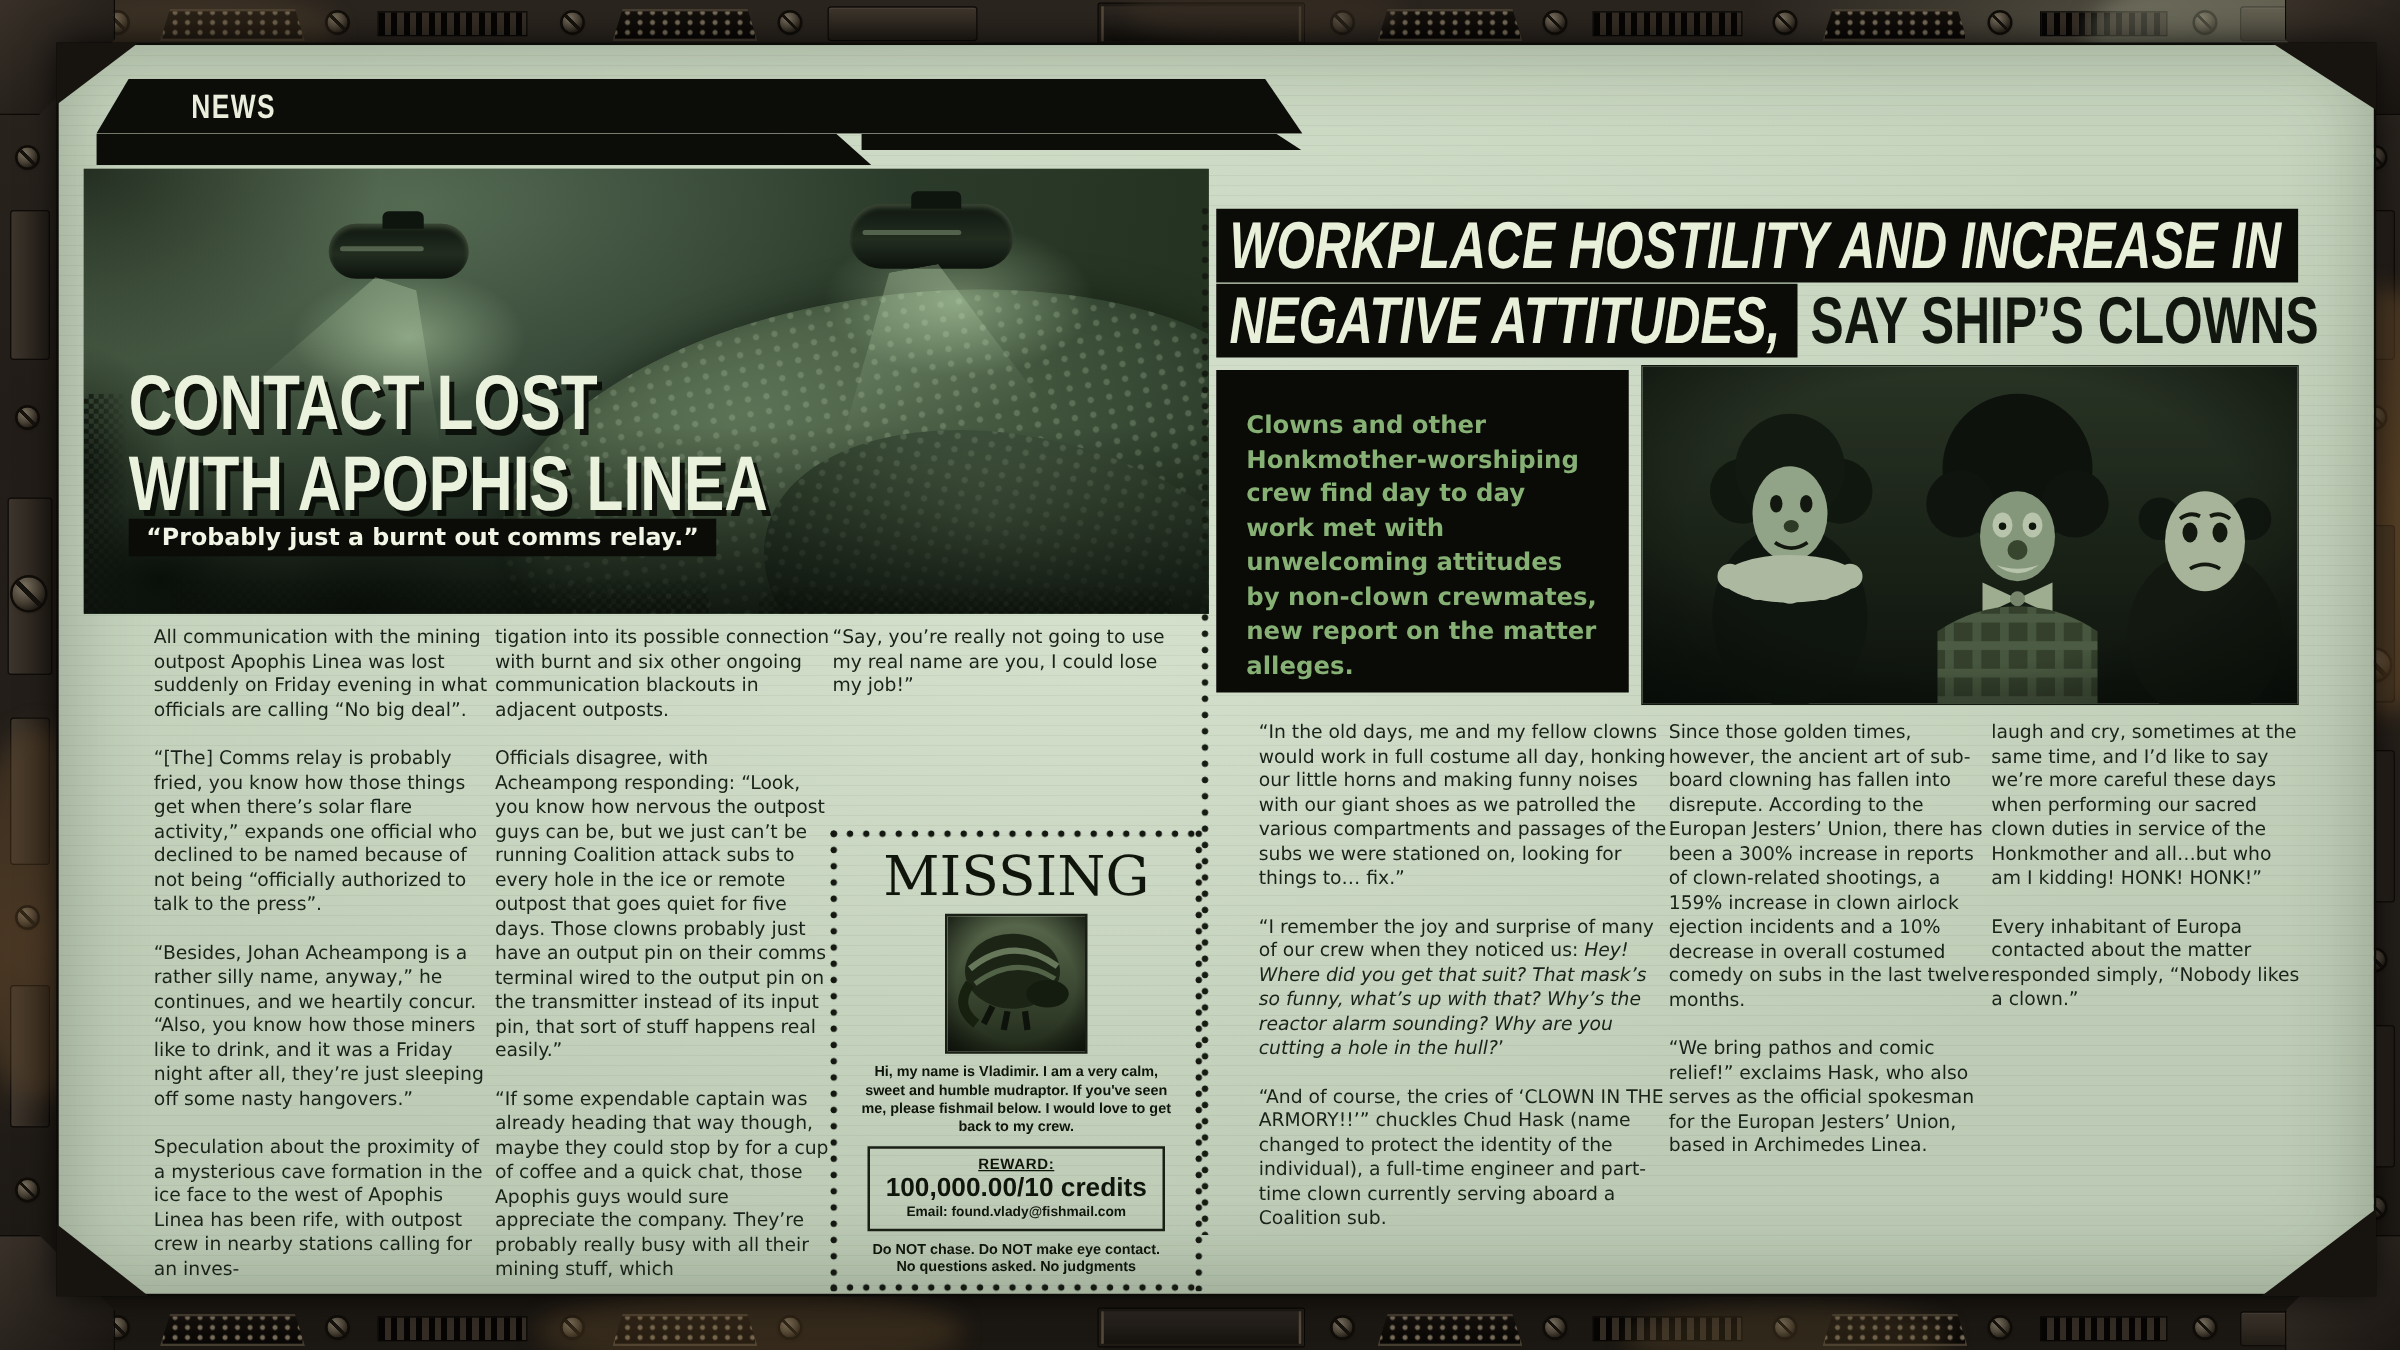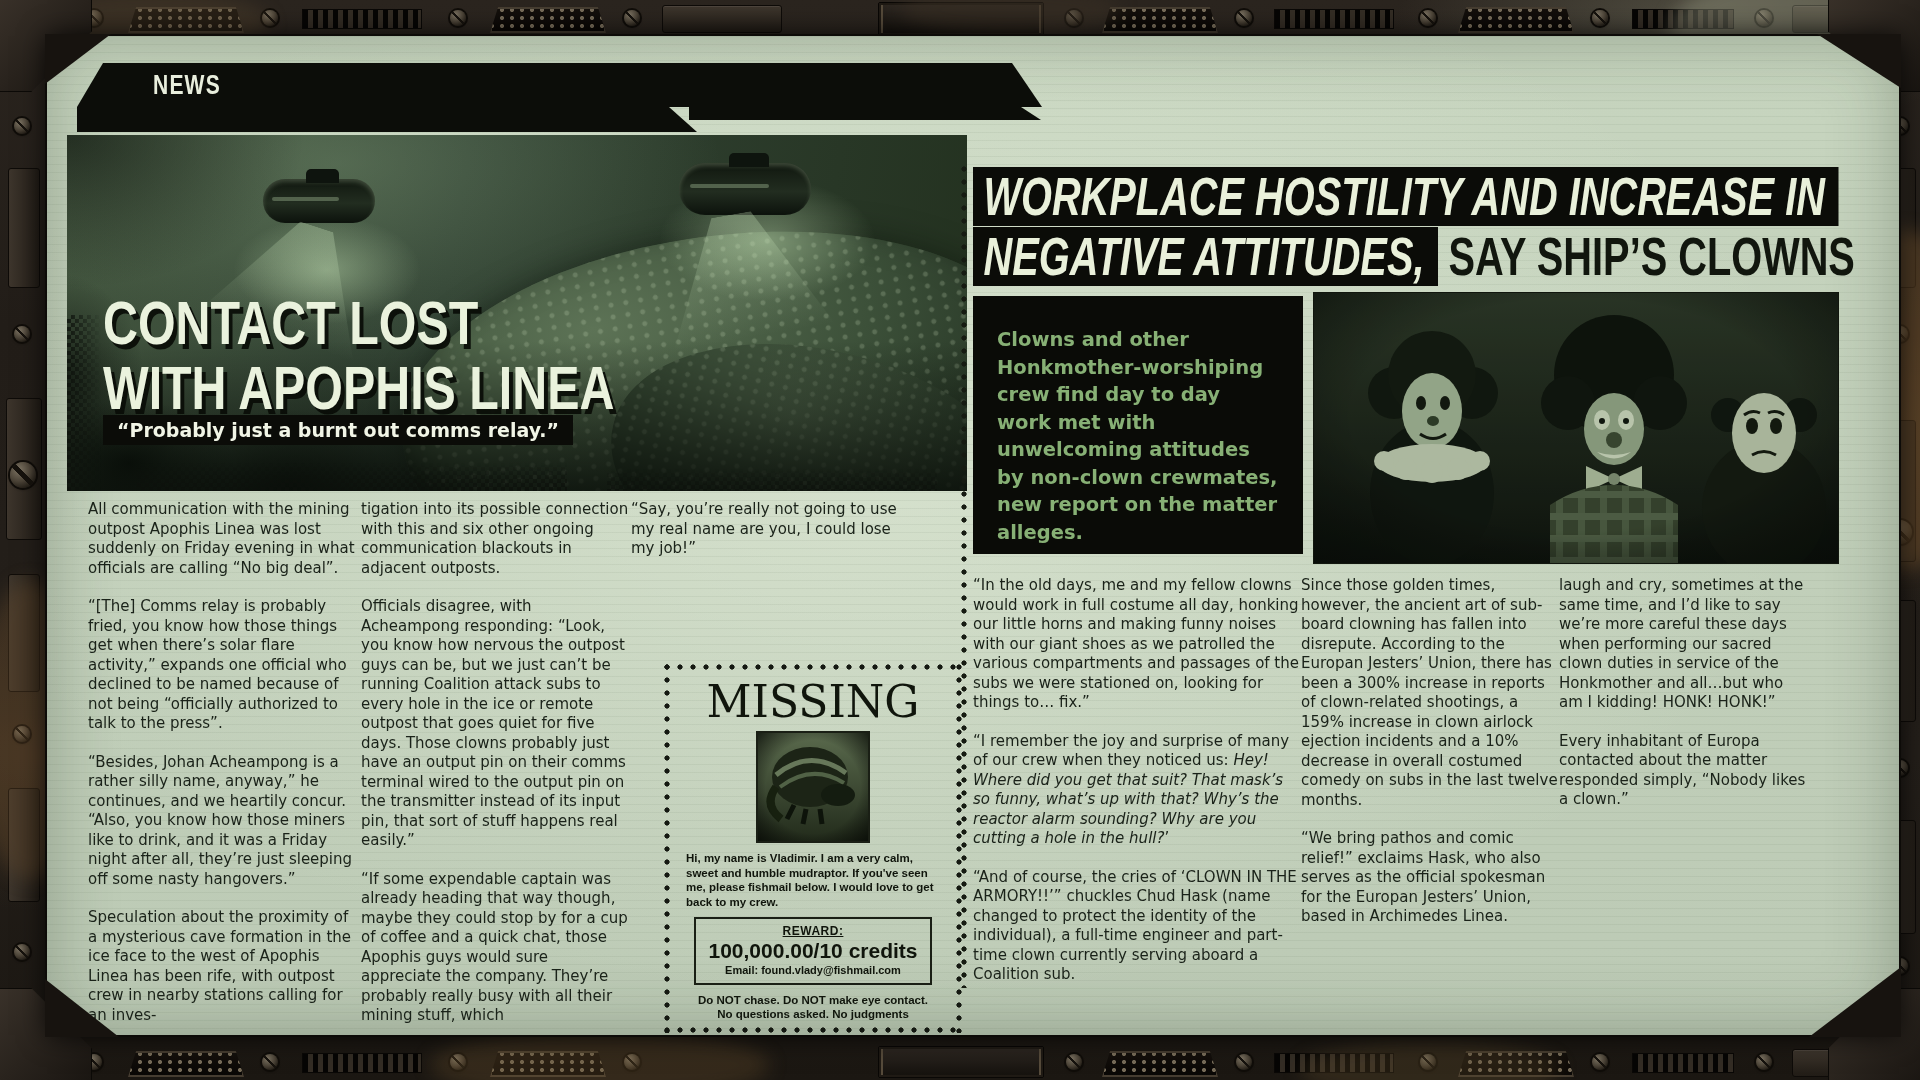--- a/index.html
+++ b/index.html
@@ -76,42 +76,42 @@
   .h-beam{position:absolute;background:linear-gradient(to bottom, rgba(205,232,190,.30), rgba(205,232,190,0) 78%);}
   .h-floor{position:absolute;left:0;bottom:0;width:100%;height:42%;background:linear-gradient(to top, rgba(6,10,6,.8), rgba(6,10,6,0));}
   .h-shade{position:absolute;inset:0;background:radial-gradient(340px 220px at 0% 0%, rgba(5,8,5,.55), transparent 70%);}
   .dither{position:absolute;background:repeating-conic-gradient(#0d110c 0% 25%, transparent 0% 50%);background-size:8px 8px;}
   
   .l-headline{position:absolute;left:56px;top:254px;color:#eaf2dd;font-family:"Liberation Sans",sans-serif;
     font-weight:700;font-size:62px;line-height:65px;white-space:nowrap;text-shadow:5px 5px 0 rgba(9,12,7,.92);}
   .l-headline .row{transform:scaleX(.78);transform-origin:left center;}
   .subhead{position:absolute;left:56px;top:379px;height:30px;background:#0b0c08;color:#f1f5e6;
     font-weight:700;font-size:19px;line-height:30px;padding:0 14px;white-space:nowrap;}
-  .cols{position:absolute;display:flex;justify-content:flex-start;}
+  .cols{position:absolute;display:flex;justify-content:flex-end;}
   .l-cols{left:41px;top:464px;width:874px;}
   .l-cols .col:nth-child(1){width:273px;}
   .l-cols .col:nth-child(2){width:270px;}
   .l-cols .col:nth-child(3){width:296px;}
   .l-cols .col:nth-child(3) p{padding-right:26px;}
   .r-cols{left:926px;top:540px;width:872px;}
   .r-cols .col:nth-child(1){width:328px;}
   .r-cols .col:nth-child(2){width:258px;}
   .r-cols .col:nth-child(3){width:252px;}
   .col p{margin:0 0 19px;color:#1a2219;font-size:15px;line-height:19.5px;}
   .col p em{font-style:italic;}
   
   .poster{position:absolute;left:617px;top:628px;width:298px;padding:13px 20px 12px;box-sizing:border-box;text-align:center;color:#10150c;}
   .dotline{position:absolute;background-image:radial-gradient(circle at 3px 3px,#141811 2.3px,transparent 2.9px);}
   .dot-t{left:0;top:0;width:100%;height:6px;background-size:13px 6px;}
   .dot-b{left:0;bottom:0;width:100%;height:6px;background-size:13px 6px;}
   .dot-l{left:0;top:0;width:6px;height:100%;background-size:6px 13px;}
   .dot-r{right:0;top:0;width:6px;height:100%;background-size:6px 13px;}
   .poster-title{font-family:"DejaVu Serif",serif;font-size:44px;line-height:46px;font-weight:400;margin:2px 0 6px;}
   .poster-photo{display:block;margin:0 auto 8px;border:2px solid #1a1f15;}
-  .poster-body{font-family:"Liberation Sans",sans-serif;font-weight:700;font-size:11.5px;line-height:14.5px;text-align:left;margin:0 2px 8px;}
+  .poster-body{font-family:"Liberation Sans",sans-serif;font-weight:700;font-size:11.5px;line-height:14.5px;text-align:center;margin:0 2px 8px;}
   .reward-box{border:2px solid #1a1f15;padding:5px 6px 6px;margin:0 10px 8px;}
   .reward-label{font-family:"Liberation Sans",sans-serif;font-weight:700;font-size:12px;text-decoration:underline;letter-spacing:.5px;}
   .reward-amount{font-family:"Liberation Sans",sans-serif;font-weight:700;font-size:21px;line-height:25px;}
   .reward-email{font-family:"Liberation Sans",sans-serif;font-weight:700;font-size:11px;line-height:14px;}
   .poster-warning{font-family:"Liberation Sans",sans-serif;font-weight:700;font-size:11.5px;line-height:14px;}
   
   .divider-v{position:absolute;left:914px;top:130px;width:6px;height:822px;
     background-image:radial-gradient(circle at 3px 3px,#161b12 2.3px,transparent 2.9px);background-size:6px 13px;}
   
   .r-headline{position:absolute;left:926px;top:131px;font-family:"Liberation Sans",sans-serif;font-weight:700;font-size:53px;white-space:nowrap;}
@@ -231,21 +231,21 @@
     <div class="subhead">“Probably just a burnt out comms relay.”</div>
 
     <div class="cols l-cols">
         <div class="col">
           <p><span>All communication with the mining outpost Apophis Linea was lost suddenly on Friday evening in what officials are calling “No big deal”.</span></p>
           <p><span>“[The] Comms relay is probably fried, you know how those things get when there’s solar flare activity,” expands one official who declined to be named because of not being “officially authorized to talk to the press”.</span></p>
           <p><span>“Besides, Johan Acheampong is a rather silly name, anyway,” he continues, and we heartily concur. “Also, you know how those miners like to drink, and it was a Friday night after all, they’re just sleeping off some nasty hangovers.”</span></p>
           <p><span>Speculation about the proximity of a mysterious cave formation in the ice face to the west of Apophis Linea has been rife, with outpost crew in nearby stations calling for an inves-</span></p>
         </div>
         <div class="col">
-          <p><span>tigation into its possible connection with this and six other ongoing communication blackouts in adjacent outposts.</span></p>
+          <p><span>tigation into its possible connection with burnt and six other ongoing communication blackouts in adjacent outposts.</span></p>
           <p><span>Officials disagree, with Acheampong responding: “Look, you know how nervous the outpost guys can be, but we just can’t be running Coalition attack subs to every hole in the ice or remote outpost that goes quiet for five days. Those clowns probably just have an output pin on their comms terminal wired to the output pin on the transmitter instead of its input pin, that sort of stuff happens real easily.”</span></p>
           <p><span>“If some expendable captain was already heading that way though, maybe they could stop by for a cup of coffee and a quick chat, those Apophis guys would sure appreciate the company. They’re probably really busy with all their mining stuff, which</span></p>
         </div>
         <div class="col">
           <p><span>“Say, you’re really not going to use my real name are you, I could lose my job!”</span></p>
         </div>
       </div>
 
     <aside class="poster">
       <div class="dotline dot-t"></div>

